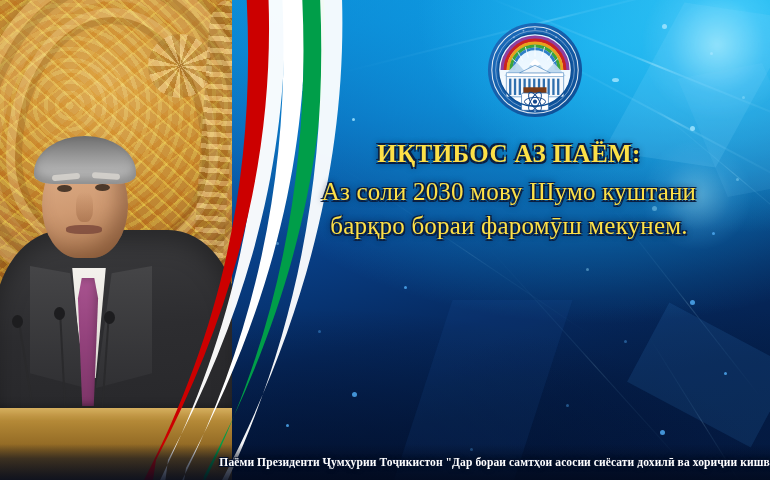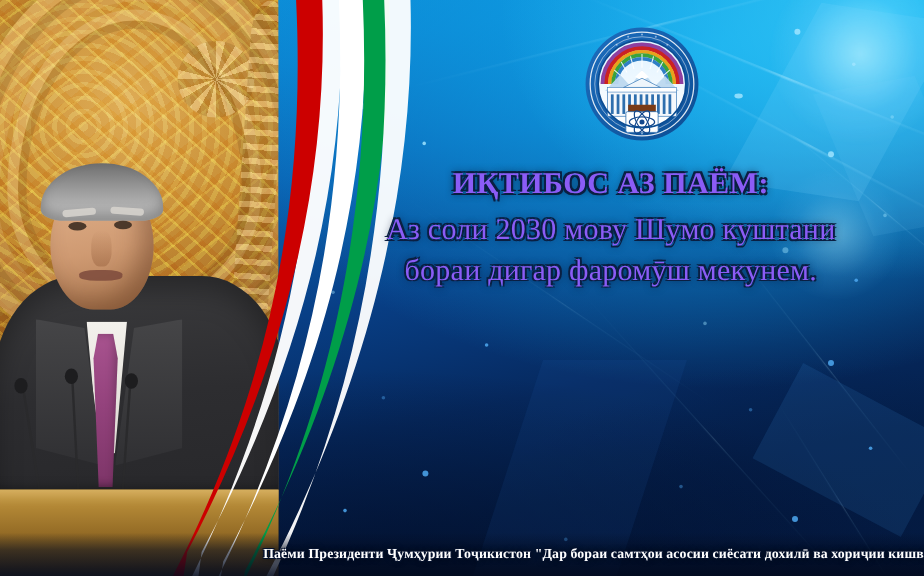--- a/index.html
+++ b/index.html
@@ -246,21 +246,21 @@
     position: absolute; top: 22px; left: 487px;
     width: 96px; height: 96px;
   }
   .emblem svg { display: block; }
 
   
   .quote {
     position: absolute;
     top: 140px; left: 258px; width: 502px;
     text-align: center;
-    color: #8b5cf6;
+    color: #fde047;
   }
   .quote-title {
     font-family: "Liberation Serif", "DejaVu Serif", serif;
     font-weight: 700;
     font-size: 25px;
     letter-spacing: .4px;
     line-height: 1.1;
     text-shadow:
       -1.6px -1.6px 0 #0a1f42, 1.6px -1.6px 0 #0a1f42,
       -1.6px  1.6px 0 #0a1f42, 1.6px  1.6px 0 #0a1f42,
@@ -464,20 +464,20 @@
           <circle cx="50" cy="93" r="0.9"></circle>
         <circle cx="38" cy="91" r="0.9"></circle>
           <circle cx="62" cy="91" r="0.9"></circle>
       </g>
     </svg>
   </div>
 
   <div class="quote">
     <div class="quote-title">ИҚТИБОС АЗ ПАЁМ:</div>
     <div class="quote-line">Аз соли 2030 мову Шумо куштани</div>
-    <div class="quote-line">бораи дигар фаромӯш мекунем.</div>
+    <div class="quote-line">барқро бораи фаромӯш мекунем.</div>
   </div>
 
   <div class="caption-bar">
     <div class="caption-text">Паёми Президенти Ҷумҳурии Тоҷикистон "Дар бораи самтҳои  асосии сиёсати дохилӣ ва хориҷии кишвар"</div>
   </div>
 
 </div>
 
 </body></html>

